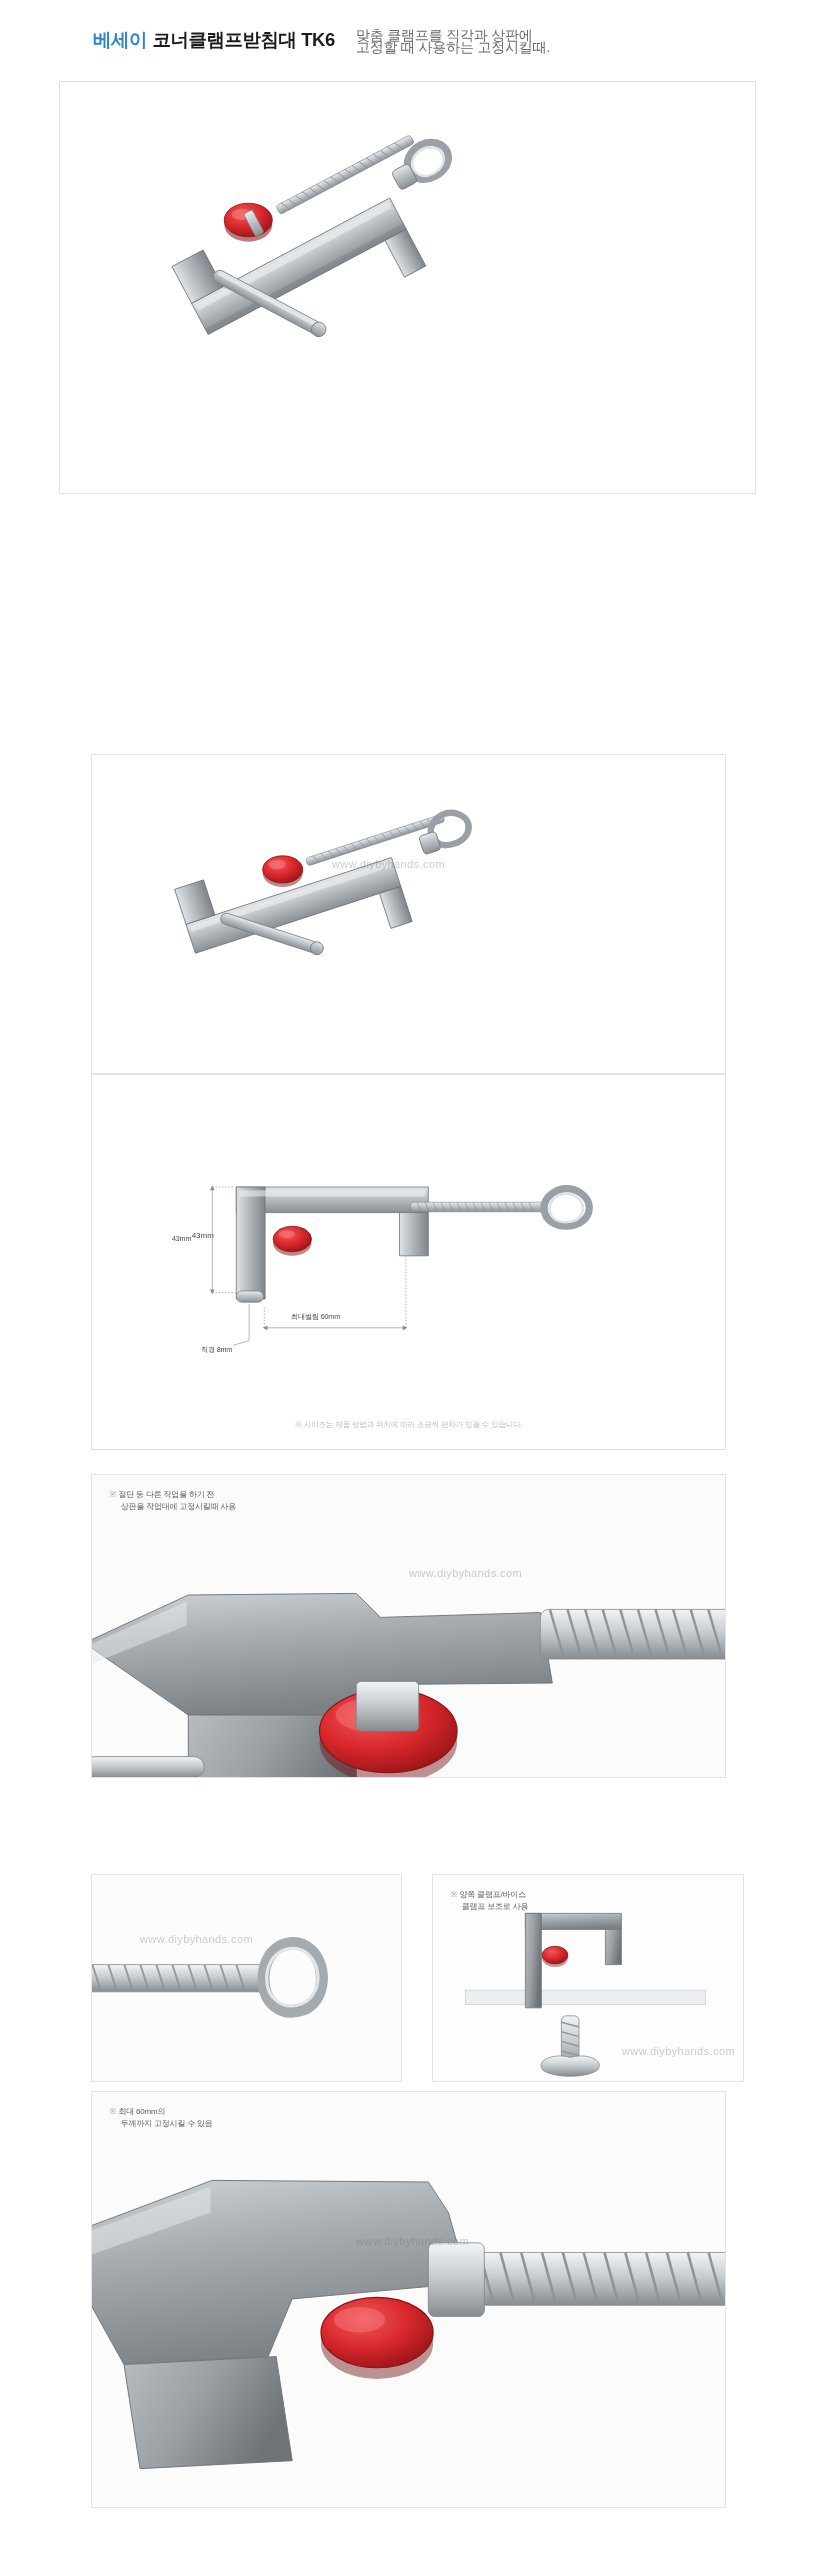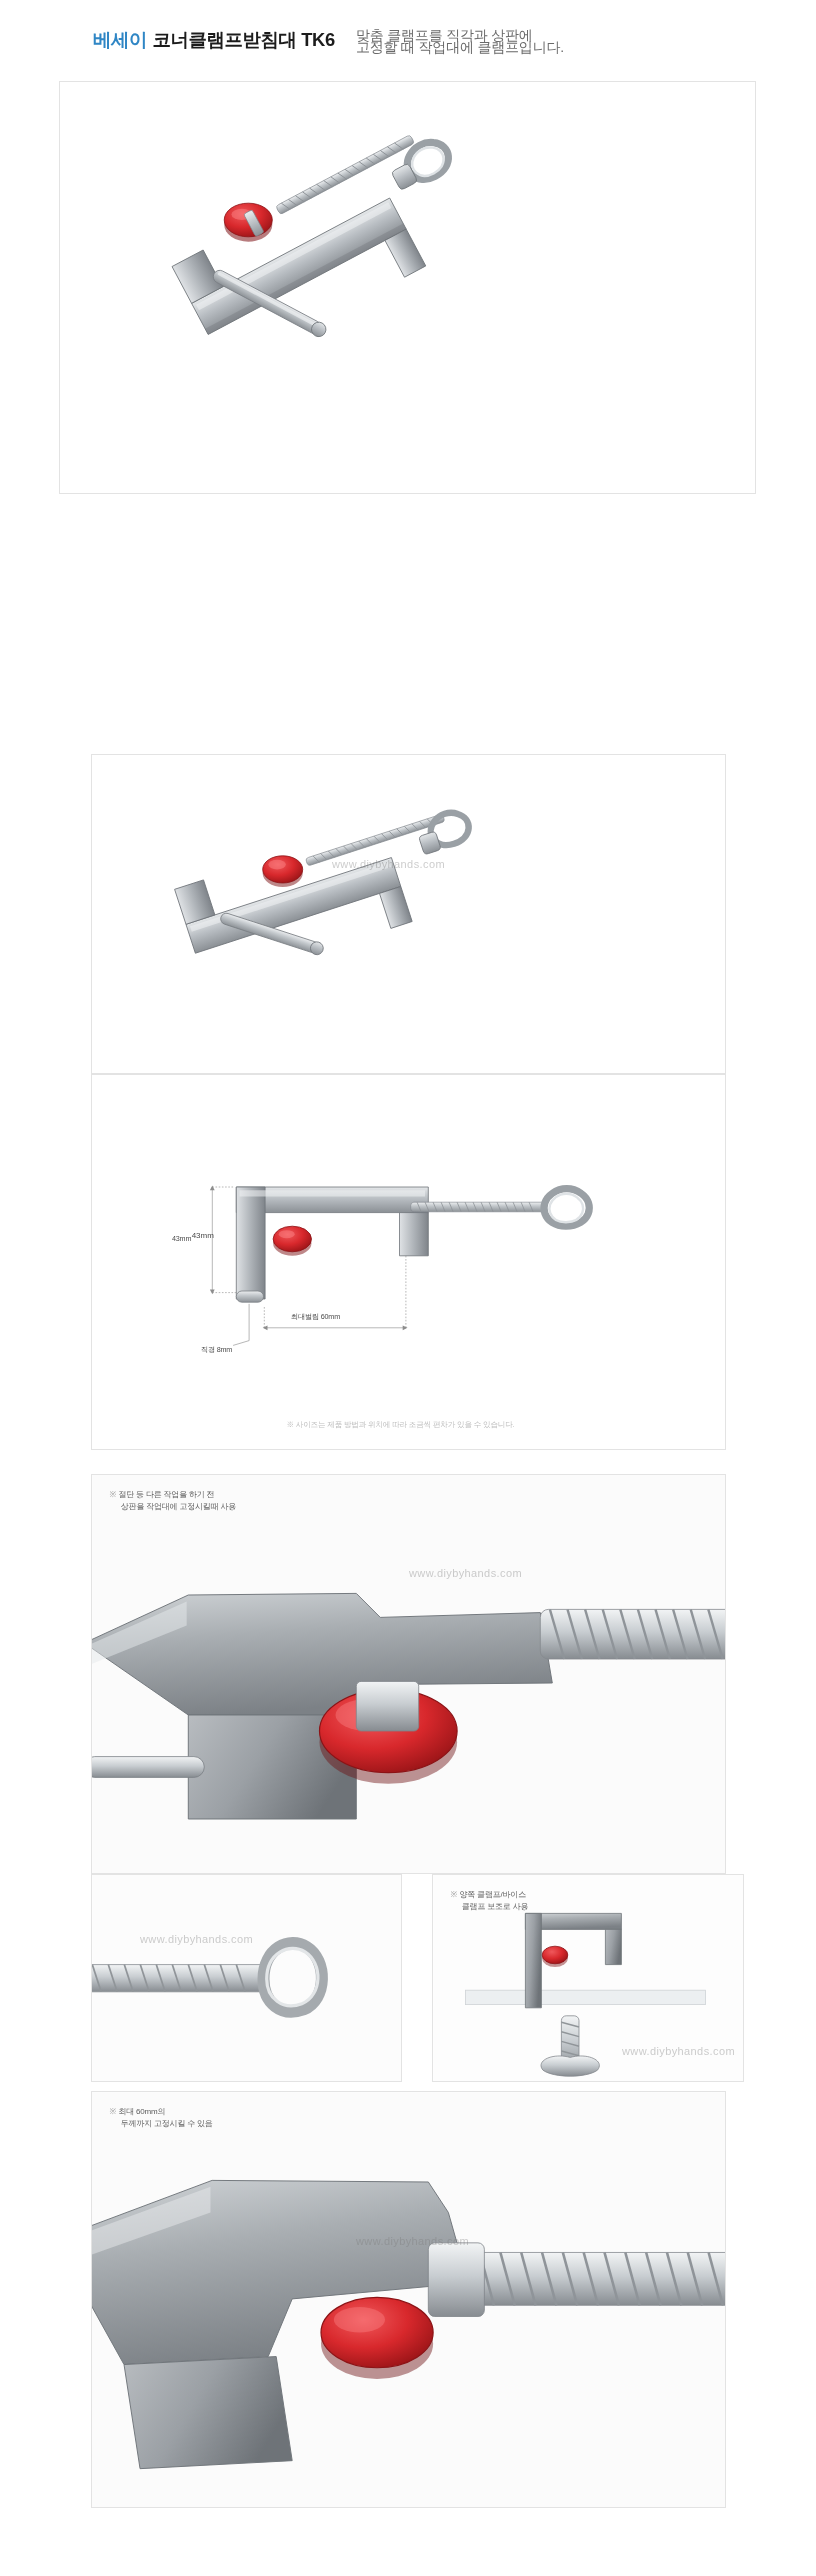--- a/index.html
+++ b/index.html
@@ -92,21 +92,21 @@
 
   
   .sec {
     position: absolute;
     border: 0.8px solid #e3e3e3;
     background: #ffffff;
     overflow: hidden;
   }
   .sec-1 { left: 91px; top: 754px;  width: 635px; height: 320px; }
   .sec-2 { left: 91px; top: 1074px; width: 635px; height: 376px; }
-  .sec-3 { left: 91px; top: 1474px; width: 635px; height: 400px; }
+  .sec-3 { left: 91px; top: 1474px; width: 635px; height: 304px; }
   .sec-4 { left: 91px; top: 1874px; width: 311px; height: 208px; }
   .sec-5 { left: 432px; top: 1874px; width: 312px; height: 208px; }
   .sec-6 { left: 91px; top: 2091px; width: 635px; height: 417px; }
 
   .caption {
     position: absolute;
     left: 17.6px;
     top: 14.4px;
     font-size: 8px;
     line-height: 12px;
@@ -123,21 +123,21 @@
     position: absolute;
     font-size: 11px;
     color: rgba(120,120,120,0.38);
     letter-spacing: 0.4px;
     z-index: 6;
     pointer-events: none;
     white-space: nowrap;
   }
   .disclaimer {
     position: absolute;
-    left: 83px;
+    left: 91px;
     top: 1420px;
     width: 635px;
     text-align: center;
     font-size: 7.6px;
     color: #bdbdbd;
     letter-spacing: -0.2px;
   }
 
   
   .dim-label {
@@ -153,21 +153,21 @@
 <body>
 
 <div class="page">
 
   <div class="header">
     <div class="brand-title">
       <span class="brand-name">베세이</span><span class="product-name">코너클램프받침대 TK6</span>
     </div>
     <div class="header-desc">
       <div>맞춤 클램프를 직각과 상판에</div>
-      <div>고정할 때 작업대에 클램프입니다.</div>
+      <div>고정할 때 사용하는 고정시킬때.</div>
     </div>
   </div>
 
   <div class="main-frame">
     <svg width="697" height="413" viewBox="0 0 870 515">
       <defs>
         <linearGradient id="mg1" x1="0" y1="0" x2="0" y2="1">
           <stop offset="0%" stop-color="#e4e7e9"></stop>
           <stop offset="45%" stop-color="#b9bec3"></stop>
           <stop offset="100%" stop-color="#8b9095"></stop>

